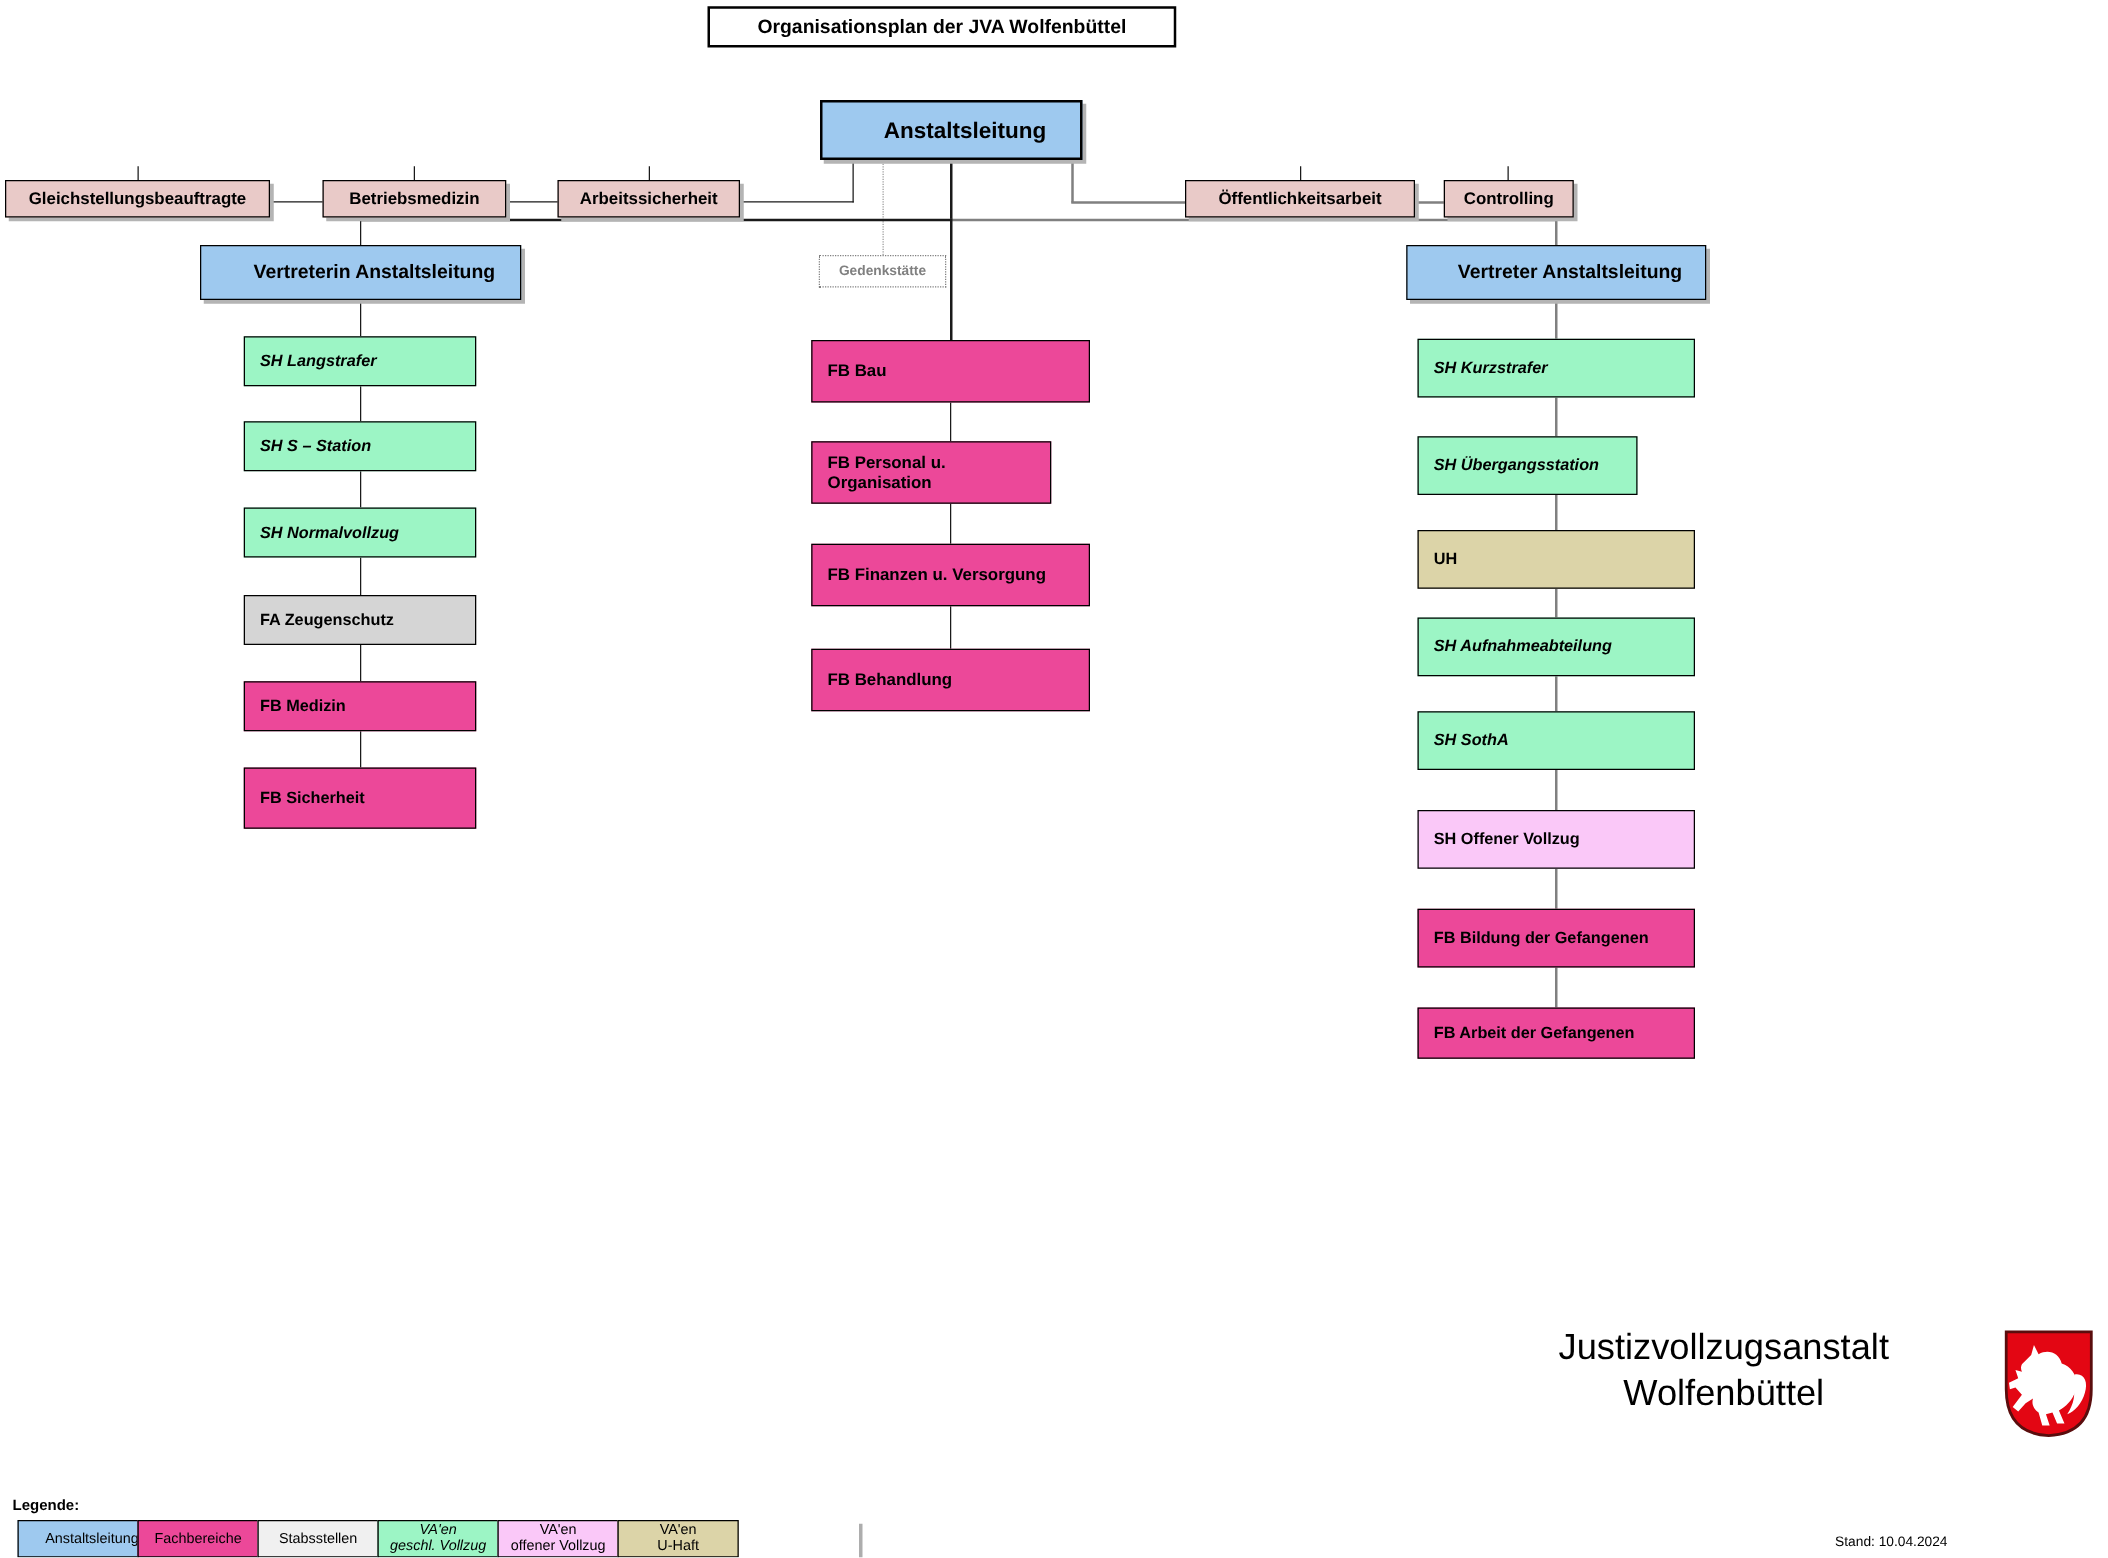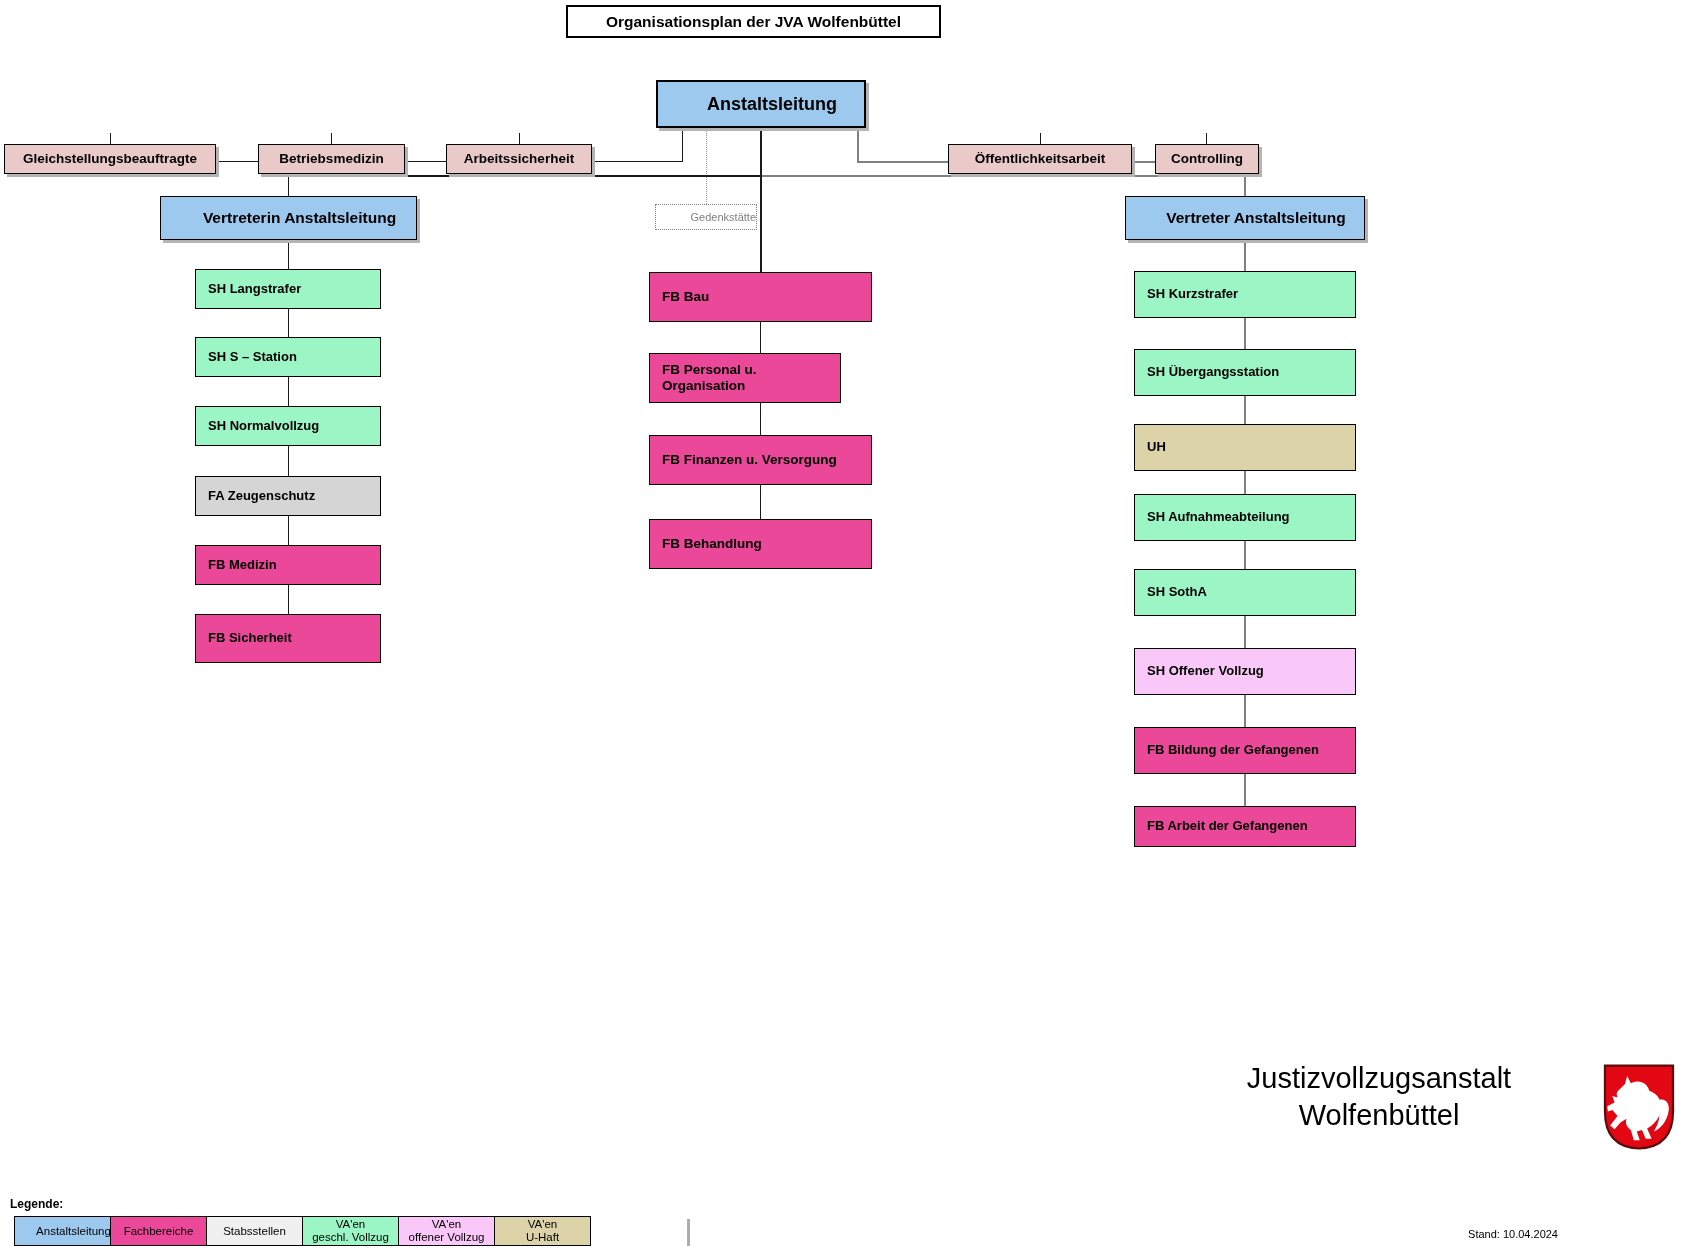--- a/index.html
+++ b/index.html
@@ -8,38 +8,38 @@
     font-family:"Liberation Sans","DejaVu Sans",sans-serif;color:#000;overflow:hidden;
   }
   .node{
     position:absolute;border:1px solid #000;box-sizing:border-box;
     display:flex;align-items:center;font-weight:bold;font-size:13px;line-height:1.15;
   }
   .center{justify-content:center;text-align:center;}
   .lpad{padding-left:12px;padding-right:6px;text-align:left;}
   .c-blue{background:#9ec9ef;padding-left:22px;}
   .c-yellow{background:#ec4899;}
-  .c-green{background:#9cf5c5;}
+  .c-green{background:#9cf5c5;font-style:italic;}
   .c-gray{background:#d5d5d5;}
   .c-ltgray{background:#f0f0f0;}
   .c-tan{background:#dcd4a8;}
   .c-violet{background:#fac8f8;}
   .c-rose{background:#e9cac8;margin-top:41px;}
   .c-white{background:#ffffff;}
   .shadow{box-shadow:3px 3px 0 #b4b4b4;}
   .root{border-width:2px;font-size:18px;}
   .head{font-size:15.5px;border-width:1.5px;}
   .titlebox{border-width:2px;font-size:15.5px;}
   .line{position:absolute;background:#1a1a1a;}
   .line.gray{background:#808080;}
   .dotline{position:absolute;width:0;border-left:1px dotted #9a9a9a;}
   .memorial{
     position:absolute;border:1px dotted #808080;box-sizing:border-box;background:#fff;
-    display:flex;align-items:center;justify-content:flex-end;
-    font-size:11px;color:#808080;
+    display:flex;align-items:center;justify-content:center;
+    font-size:11px;color:#808080;font-weight:bold;
   }
   .legend-title{position:absolute;font-size:12px;font-weight:bold;}
   .legend-row{position:absolute;display:flex;box-shadow:3px 3px 0 #adadad;}
   .legend-cell{
     width:97px;height:30px;border:1px solid #000;box-sizing:border-box;margin-left:-1px;
     display:flex;flex-direction:column;align-items:center;justify-content:center;
     font-size:11.5px;line-height:1.12;text-align:center;
   }
   .legend-cell:first-child{margin-left:0;}
   .orgname{position:absolute;font-size:29px;line-height:37px;text-align:center;}
@@ -152,21 +152,21 @@
   <div class="node c-yellow lpad" style="left:649px;top:435px;width:223px;height:50px;font-size:13.5px;">
     <span>FB Finanzen u. Versorgung</span>
   </div>
   <div class="node c-yellow lpad" style="left:649px;top:519px;width:223px;height:50px;font-size:13.5px;">
     <span>FB Behandlung</span>
   </div>
 
   <div class="node c-green lpad" style="left:1134px;top:271px;width:222px;height:47px;">
     <span>SH Kurzstrafer</span>
   </div>
-  <div class="node c-green lpad" style="left:1134px;top:349px;width:222px;height:47px;text-align:right;">
+  <div class="node c-green lpad" style="left:1134px;top:349px;width:176px;height:47px;text-align:right;">
     <span>SH Übergangsstation</span>
   </div>
   <div class="node c-tan lpad" style="left:1134px;top:424px;width:222px;height:47px;">
     <span>UH</span>
   </div>
   <div class="node c-green lpad" style="left:1134px;top:494px;width:222px;height:47px;">
     <span>SH Aufnahmeabteilung</span>
   </div>
   <div class="node c-green lpad" style="left:1134px;top:569px;width:222px;height:47px;">
     <span>SH SothA</span>

